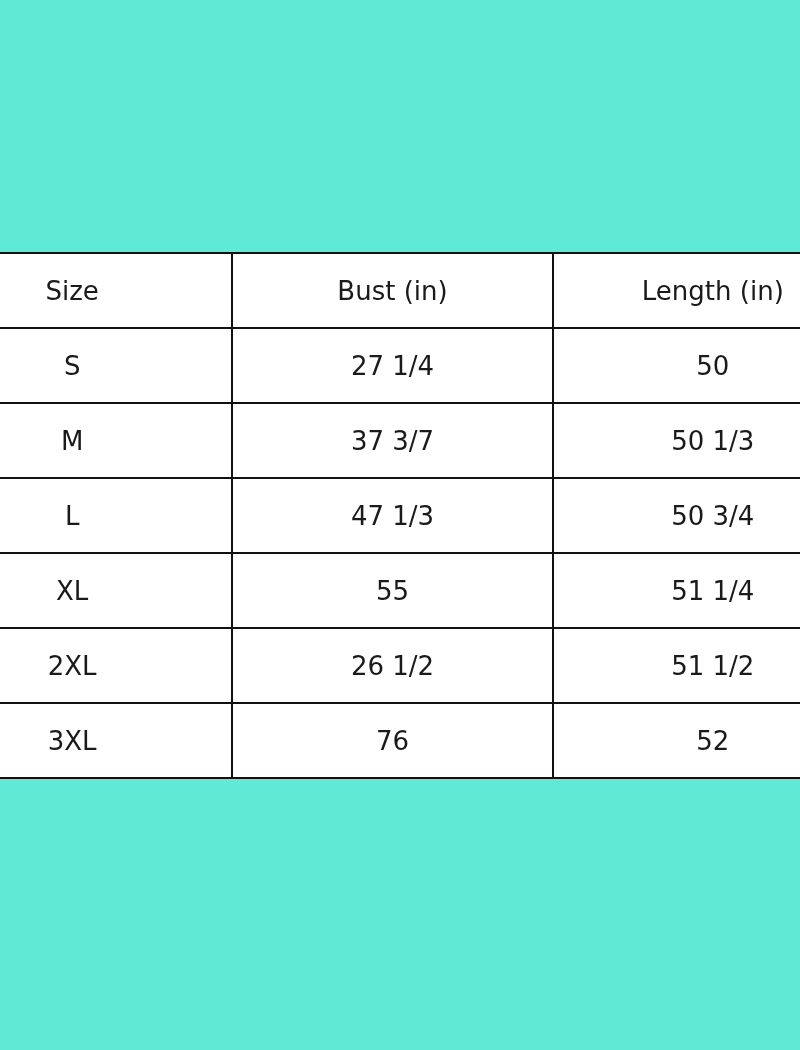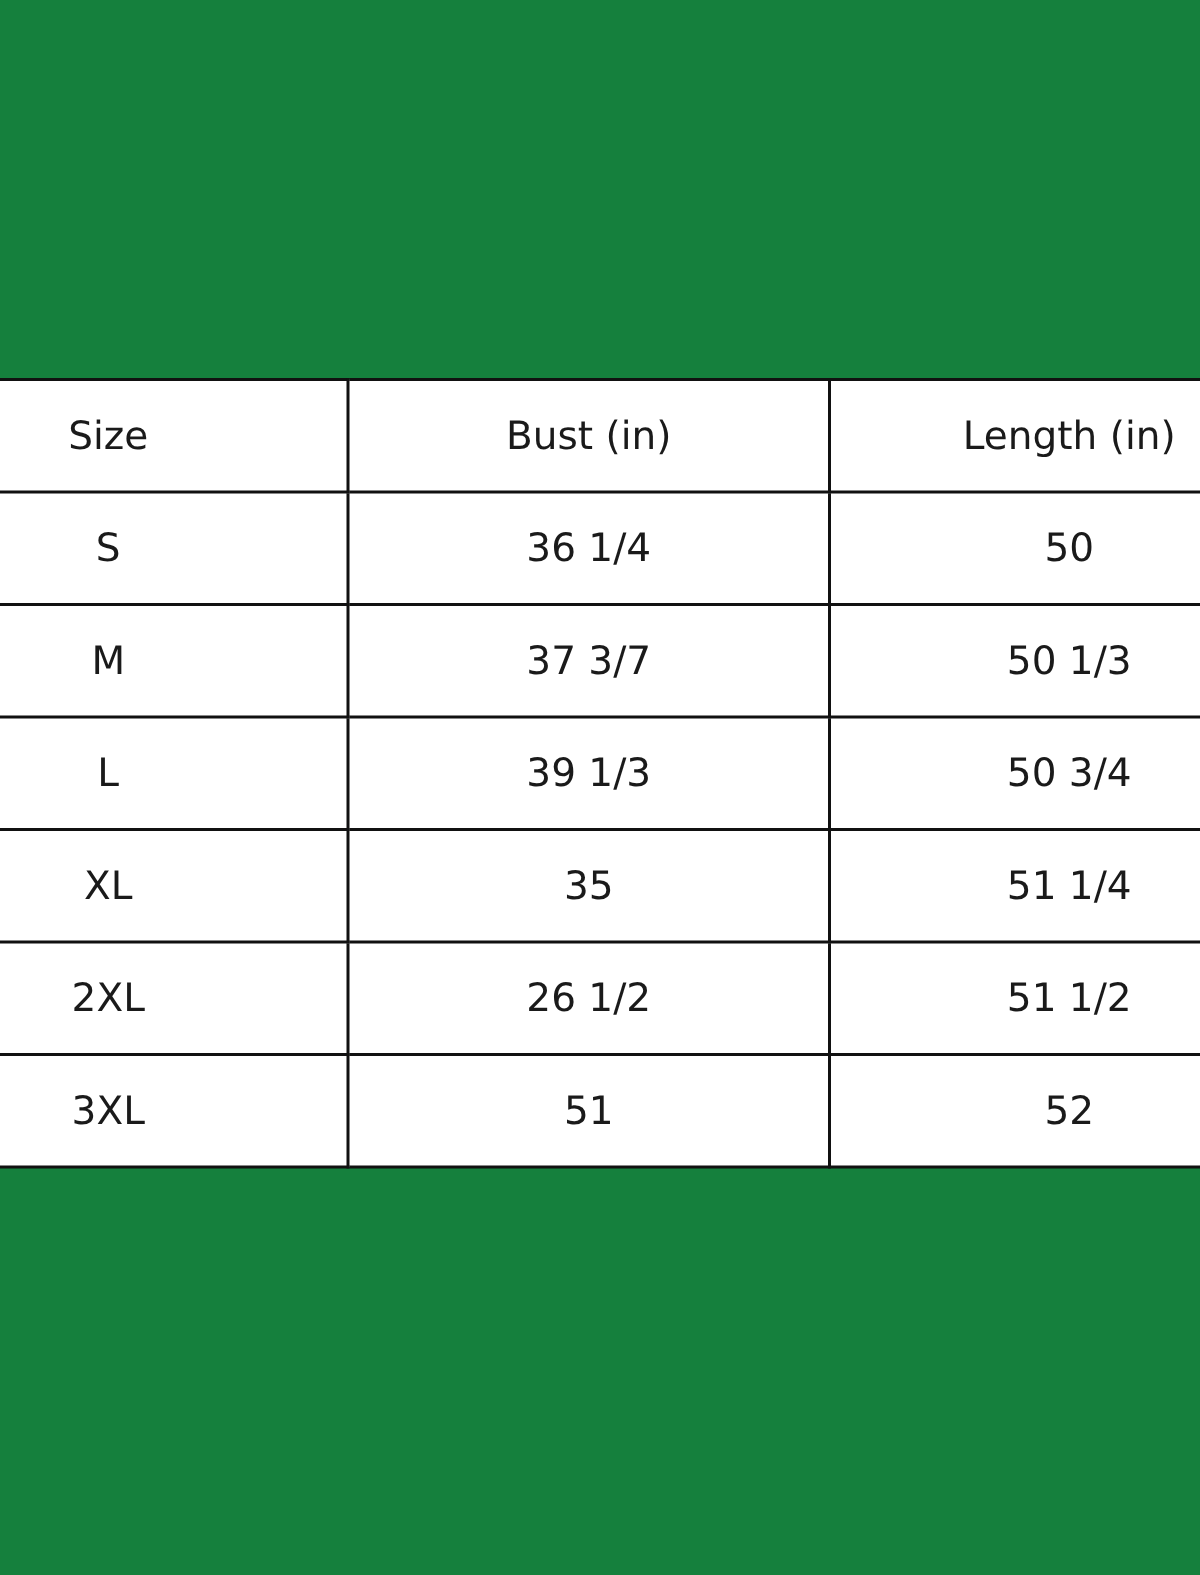--- a/index.html
+++ b/index.html
@@ -4,21 +4,21 @@
 <style>
   html, body {
     margin: 0;
     padding: 0;
     background: #ffffff;
   }
   .canvas {
     position: relative;
     width: 800px;
     height: 1050px;
-    background: #15803d;
+    background: #5eead4;
     overflow: hidden;
     font-family: "DejaVu Sans", "Liberation Sans", sans-serif;
   }
   .table-wrap {
     position: absolute;
     top: 252px;
     left: -89px;
     width: 961px;
   }
   table.size-chart {
@@ -55,44 +55,44 @@
       <thead>
         <tr>
           <th>Size</th>
           <th>Bust (in)</th>
           <th>Length (in)</th>
         </tr>
       </thead>
       <tbody>
         <tr>
           <td>S</td>
-          <td>36 1/4</td>
+          <td>27 1/4</td>
           <td>50</td>
         </tr>
         <tr>
           <td>M</td>
           <td>37 3/7</td>
           <td>50 1/3</td>
         </tr>
         <tr>
           <td>L</td>
-          <td>39 1/3</td>
+          <td>47 1/3</td>
           <td>50 3/4</td>
         </tr>
         <tr>
           <td>XL</td>
-          <td>35</td>
+          <td>55</td>
           <td>51 1/4</td>
         </tr>
         <tr>
           <td>2XL</td>
           <td>26 1/2</td>
           <td>51 1/2</td>
         </tr>
         <tr>
           <td>3XL</td>
-          <td>51</td>
+          <td>76</td>
           <td>52</td>
         </tr>
       </tbody>
     </table>
   </div>
 </div>
 
 </body></html>

